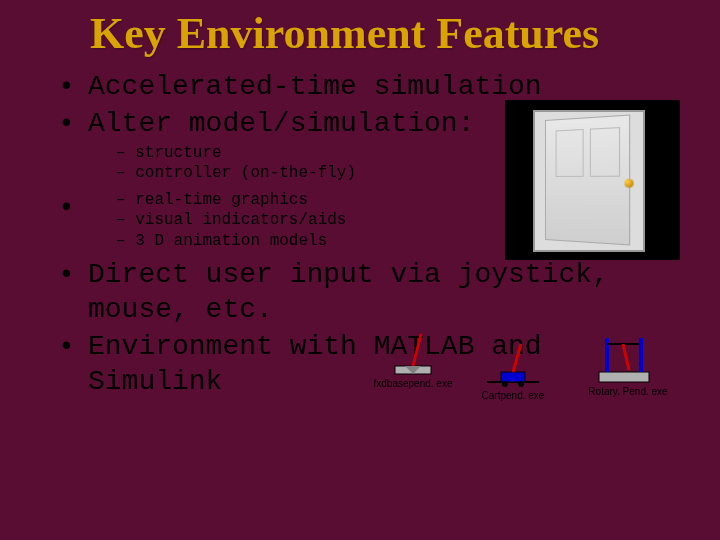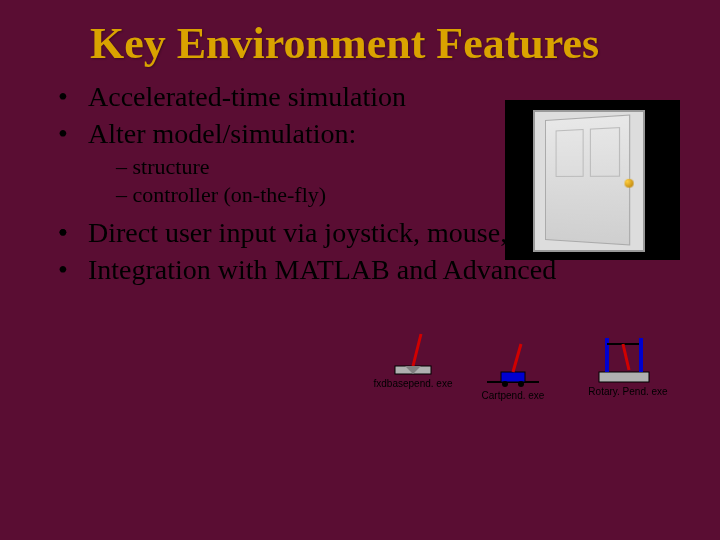--- a/index.html
+++ b/index.html
@@ -15,54 +15,55 @@
     height: 540px;
     background: #5a0d33;
     position: relative;
     color: #000;
     box-sizing: border-box;
   }
   .title {
     color: #d9a300;
     font-size: 44px;
     font-weight: bold;
-    padding: 18px 0 10px 90px;
+    padding: 8px 0 10px 90px;
     text-shadow: 1px 1px 2px rgba(0,0,0,0.3);
   }
   .content {
     position: relative;
     padding: 0 30px 0 58px;
   }
   ul.top {
     list-style: none;
     margin: 0;
     padding: 0;
   }
   ul.top > li {
     position: relative;
     padding-left: 30px;
     font-size: 28px;
     line-height: 1.25;
     margin-bottom: 2px;
+    font-family: Liberation Mono, monospace;
   }
   ul.top > li::before {
     content: "•";
     position: absolute;
     left: 0;
     top: 0;
     font-size: 28px;
     color: #000;
   }
   ul.sub {
     list-style: none;
     margin: 2px 0 6px 0;
     padding: 0 0 0 28px;
   }
   ul.sub > li {
-    font-size: 22px;
+    font-size: 16px;
     line-height: 1.28;
   }
   ul.sub > li::before {
     content: "– ";
   }
   
   .door-box {
     position: absolute;
     top: 100px;
     right: 40px;
@@ -145,23 +146,28 @@
   <div class="content">
     <ul class="top">
       <li><span>Accelerated-time simulation</span></li>
       <li><span>Alter model/simulation:</span>
         <ul class="sub">
           <li>structure</li>
           <li>controller (on-the-fly)</li>
         </ul>
       </li>
       <li>
+        <ul class="sub">
+          <li>real-time graphics</li>
+          <li>visual indicators/aids</li>
+          <li>3 D animation models</li>
+        </ul>
       </li>
       <li><span>Direct user input via joystick, mouse, etc.</span></li>
-      <li><span>Integration with MATLAB and Advanced</span></li>
+      <li><span>Environment with MATLAB and Simulink</span></li>
     </ul>
   </div>
 
   <div class="door-box">
     <div class="door-frame">
       <div class="door-panel">
         <div class="door-knob"></div>
       </div>
     </div>
   </div>

